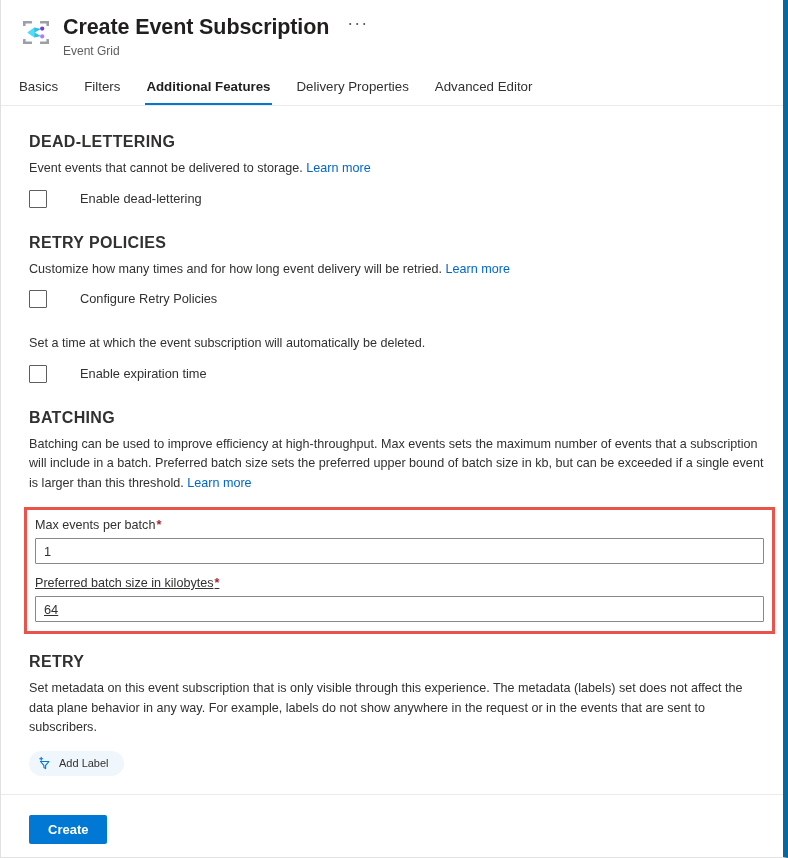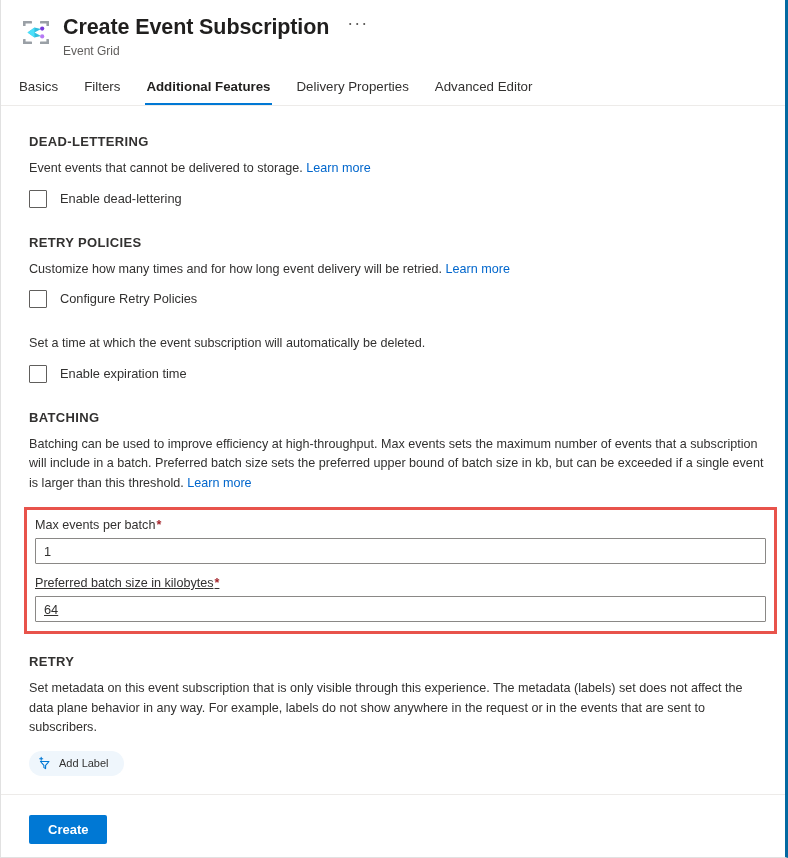--- a/index.html
+++ b/index.html
@@ -12,21 +12,21 @@
     color: #323130;
     overflow: hidden;
   }
 
   .page {
     position: relative;
     width: 788px;
     height: 858px;
     background: #ffffff;
     border-left: 1px solid #e1e1e1;
-    border-right: 3px solid #0369a1;
+    border-right: 5px solid #0369a1;
     border-bottom: 1px solid #e1e1e1;
   }
 
   
   .header {
     padding: 13px 0 0 0;
     position: relative;
   }
 
   .title-row {
@@ -117,21 +117,21 @@
   
   .body {
     padding: 0 18px 0 28px;
   }
 
   .section {
     padding-top: 0;
   }
 
   .section-title {
-    font-size: 13px;
+    font-size: 16px;
     font-weight: 600;
     color: #323130;
     letter-spacing: 0.35px;
     line-height: 16px;
   }
 
   .section-desc {
     font-size: 12.6px;
     color: #323130;
     line-height: 19.5px;
@@ -143,20 +143,21 @@
     color: #0066cc;
     text-decoration: none;
     cursor: pointer;
   }
 
   .checkbox-row {
     display: flex;
     align-items: center;
     margin-top: 11px;
     cursor: pointer;
+    gap: 20px;
   }
 
   .checkbox {
     width: 18px;
     height: 18px;
     flex: 0 0 18px;
     border: 1px solid #605e5c;
     background: #ffffff;
     border-radius: 1px;
   }

